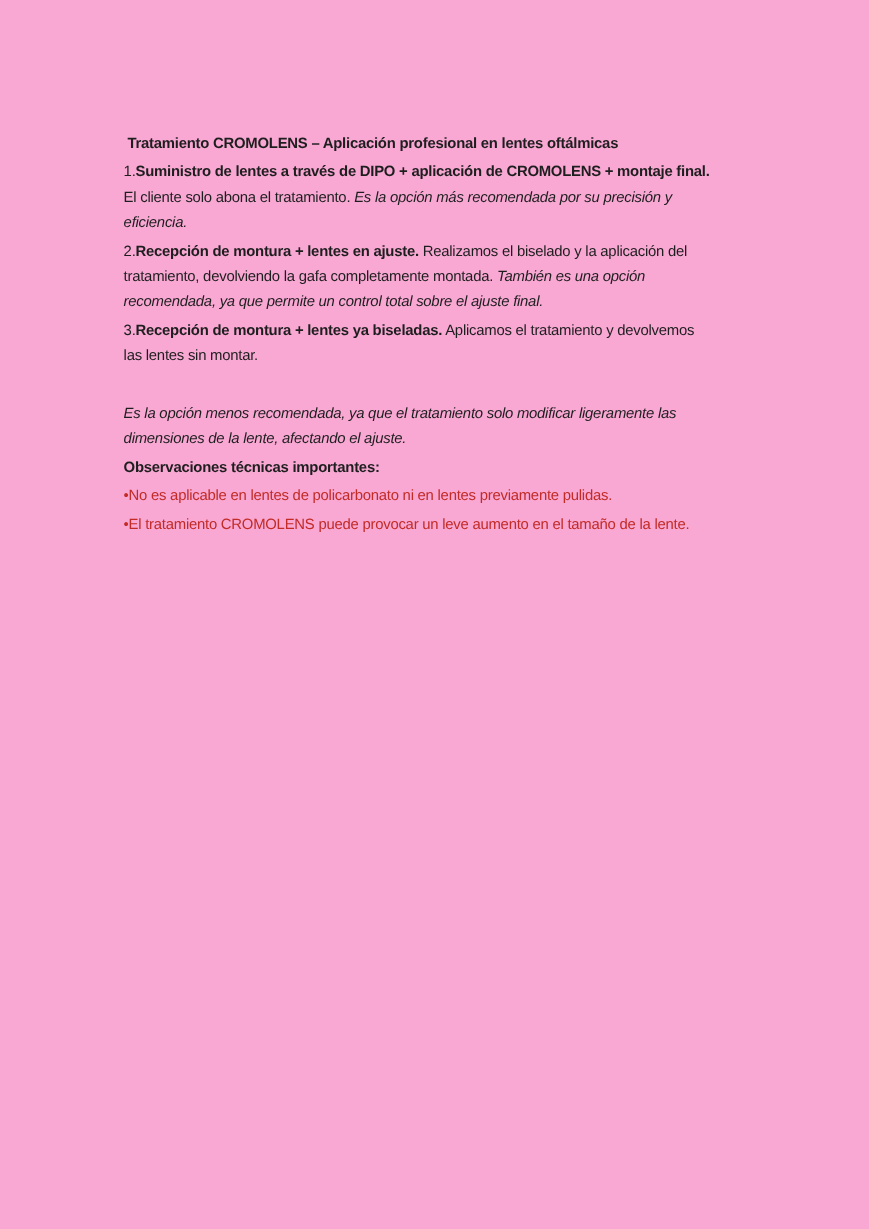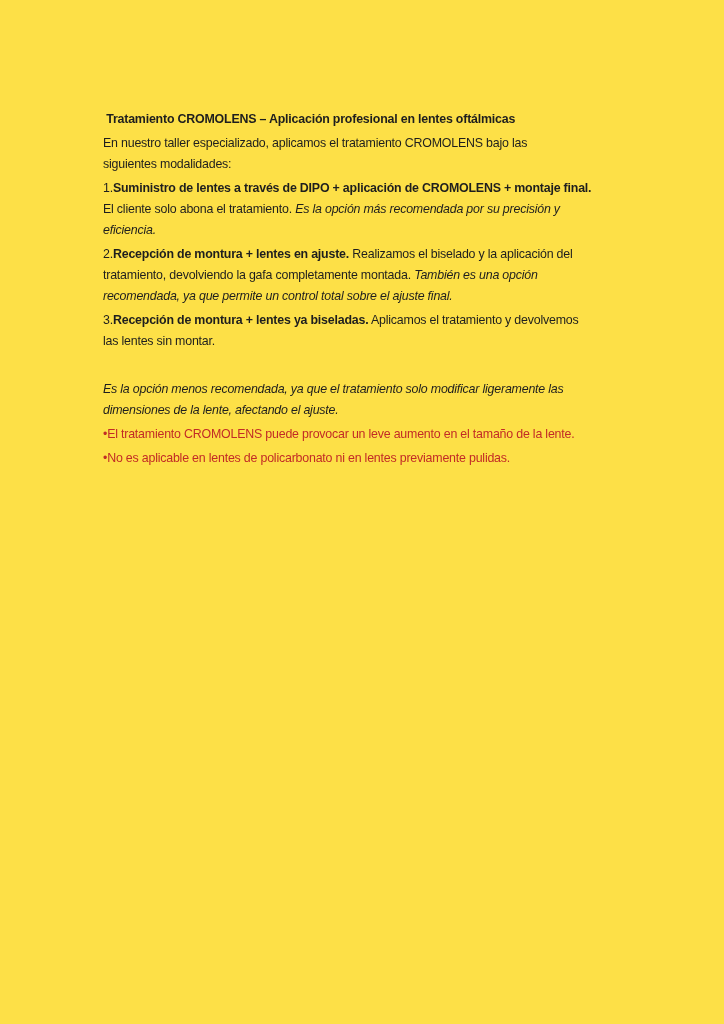--- a/index.html
+++ b/index.html
@@ -10,21 +10,21 @@
   body {
     width: 724px;
     height: 1024px;
     overflow: hidden;
     font-family: "Liberation Sans", sans-serif;
   }
   .page {
     position: relative;
     width: 724px;
     height: 1024px;
-    background: #fde047;
+    background: #f9a8d4;
     box-sizing: border-box;
     padding: 109px 60px 0 103px;
   }
   .page p {
     margin: 0 0 3px 0;
     font-size: 12.4px;
     line-height: 21px;
     letter-spacing: -0.2px;
     color: #1e1e1e;
     white-space: pre-wrap;
@@ -43,41 +43,40 @@
     margin-bottom: 9px;
   }
 </style>
 </head>
 <body>
 
 <div class="page">
 
   <p class="title"> Tratamiento CROMOLENS – Aplicación profesional en lentes oftálmicas</p>
 
-  <p>En nuestro taller especializado, aplicamos el tratamiento CROMOLENS bajo las
-siguientes modalidades:</p>
 
   <p><span>1.</span><span class="b">Suministro de lentes a través de DIPO + aplicación de CROMOLENS + montaje final.</span><span>
 El cliente solo abona el tratamiento. </span><span class="i">Es la opción más recomendada por su precisión y
 eficiencia.</span></p>
 
   <p><span>2.</span><span class="b">Recepción de montura + lentes en ajuste.</span><span> Realizamos el biselado y la aplicación del
 tratamiento, devolviendo la gafa completamente montada. </span><span class="i">También es una opción
 recomendada, ya que permite un control total sobre el ajuste final.</span></p>
 
   <p><span>3.</span><span class="b">Recepción de montura + lentes ya biseladas.</span><span> Aplicamos el tratamiento y devolvemos
 las lentes sin montar.</span></p>
 
   <div class="spacer"></div>
 
 
   <p class="i">Es la opción menos recomendada, ya que el tratamiento solo modificar ligeramente las
 dimensiones de la lente, afectando el ajuste.</p>
 
+  <p class="b">Observaciones técnicas importantes:</p>
+
+  <p class="red"><span>•</span><span>No es aplicable en lentes de policarbonato ni en lentes previamente pulidas.</span></p>
 
   <p class="red"><span>•</span><span>El tratamiento CROMOLENS puede provocar un leve aumento en el tamaño de la lente.</span></p>
-
-  <p class="red"><span>•</span><span>No es aplicable en lentes de policarbonato ni en lentes previamente pulidas.</span></p>
 
   <div class="spacer-2"></div>
 
 
 </div>
 
 </body></html>

